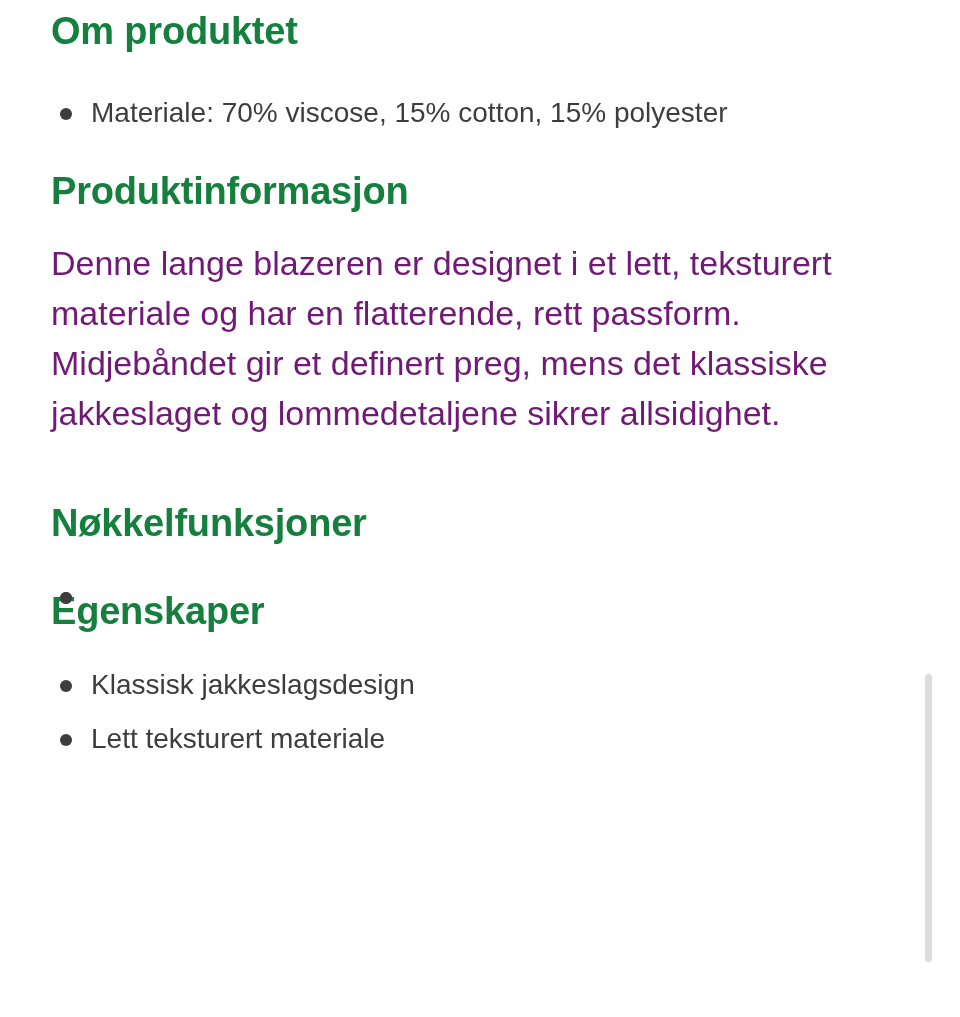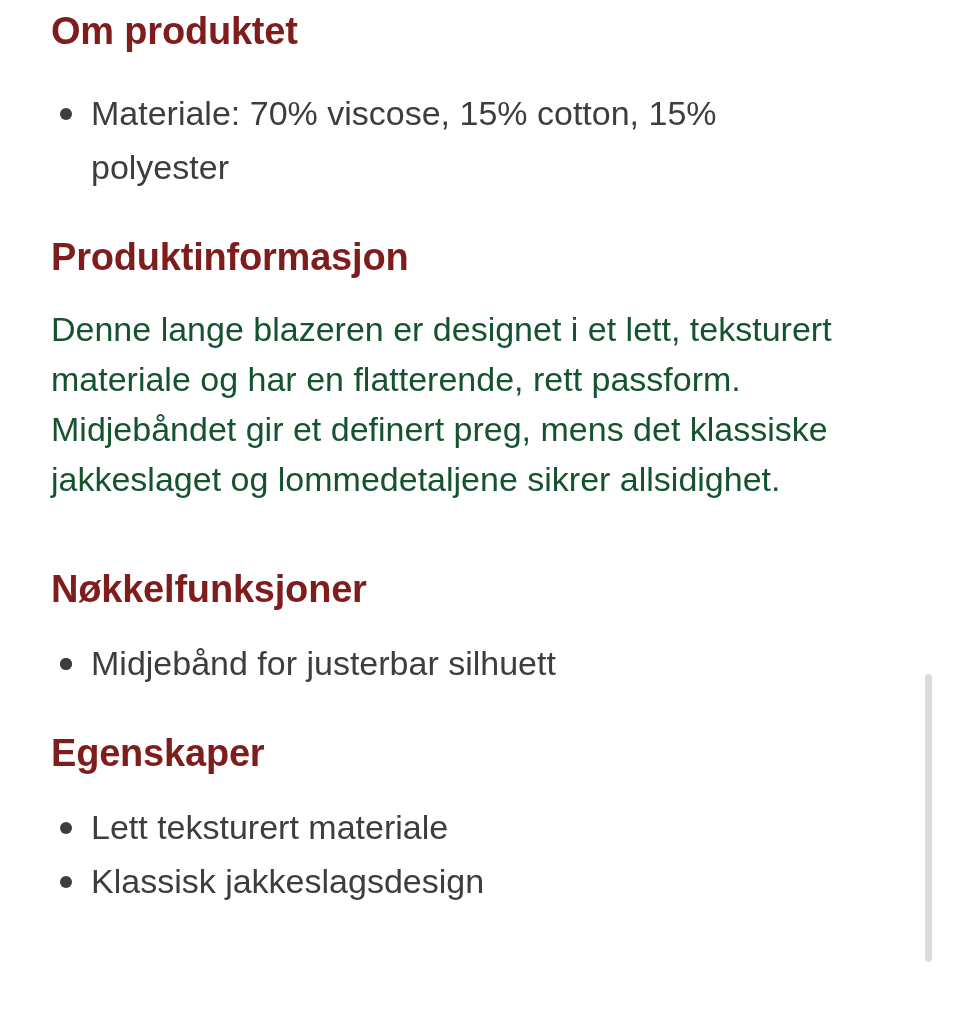--- a/index.html
+++ b/index.html
@@ -3,56 +3,56 @@
 <meta charset="utf-8">
 <style>
   html, body { margin: 0; padding: 0; background: #ffffff; }
   body {
     width: 960px; height: 1017px; overflow: hidden; position: relative;
     font-family: "Liberation Sans", "DejaVu Sans", sans-serif;
     color: #3d3d3d;
   }
   .content { position: absolute; left: 51px; top: 0; width: 870px; }
   h2 {
-    margin: 0; font-size: 38px; font-weight: 600; color: #7f1d1d;
+    margin: 0; font-size: 38px; font-weight: 600; color: #15803d;
     letter-spacing: -0.2px; line-height: 50px;
   }
   ul { margin: 0; padding: 0; list-style: none; }
   li {
     position: relative; padding-left: 40px;
-    font-size: 34px; line-height: 54px; color: #3d3d3d;
+    font-size: 28px; line-height: 54px; color: #3d3d3d;
   }
   li .bullet {
     position: absolute; left: 9px; top: 22px; width: 12px; height: 12px;
     border-radius: 50%; background: #3d3d3d;
   }
-  p { margin: 0; font-size: 34px; line-height: 50px; color: #14532d; }
+  p { margin: 0; font-size: 34px; line-height: 50px; color: #701a75; }
   .scrollbar {
     position: absolute; left: 925px; top: 674px; width: 7px; height: 288px;
     background: #dcdcdc; border-radius: 4px;
   }
 </style>
 </head>
 <body>
 
 <div class="content">
   <h2 style="margin-top:6px;">Om produktet</h2>
   <ul style="margin-top:30px; width:760px;">
     <li><span class="bullet"></span><span>Materiale: 70% viscose, 15% cotton, 15% polyester</span></li>
   </ul>
 
-  <h2 style="margin-top:38px;">Produktinformasjon</h2>
+  <h2 style="margin-top:26px;">Produktinformasjon</h2>
   <p style="margin-top:22px; width:870px;">Denne lange blazeren er designet i et lett, teksturert materiale og har en flatterende, rett passform. Midjebåndet gir et definert preg, mens det klassiske jakkeslaget og lommedetaljene sikrer allsidighet.</p>
 
   <h2 style="margin-top:60px;">Nøkkelfunksjoner</h2>
   <ul style="margin-top:22px;">
     <li><span class="bullet"></span></li>
-    <li><span class="bullet"></span><span>Midjebånd for justerbar silhuett</span></li>
+    <li><span class="bullet"></span></li>
   </ul>
 
   <h2 style="margin-top:38px;">Egenskaper</h2>
   <ul style="margin-top:22px;">
+    <li><span class="bullet"></span><span>Klassisk jakkeslagsdesign</span></li>
     <li><span class="bullet"></span><span>Lett teksturert materiale</span></li>
-    <li><span class="bullet"></span><span>Klassisk jakkeslagsdesign</span></li>
   </ul>
 </div>
 
 <div class="scrollbar"></div>
 
 </body></html>

